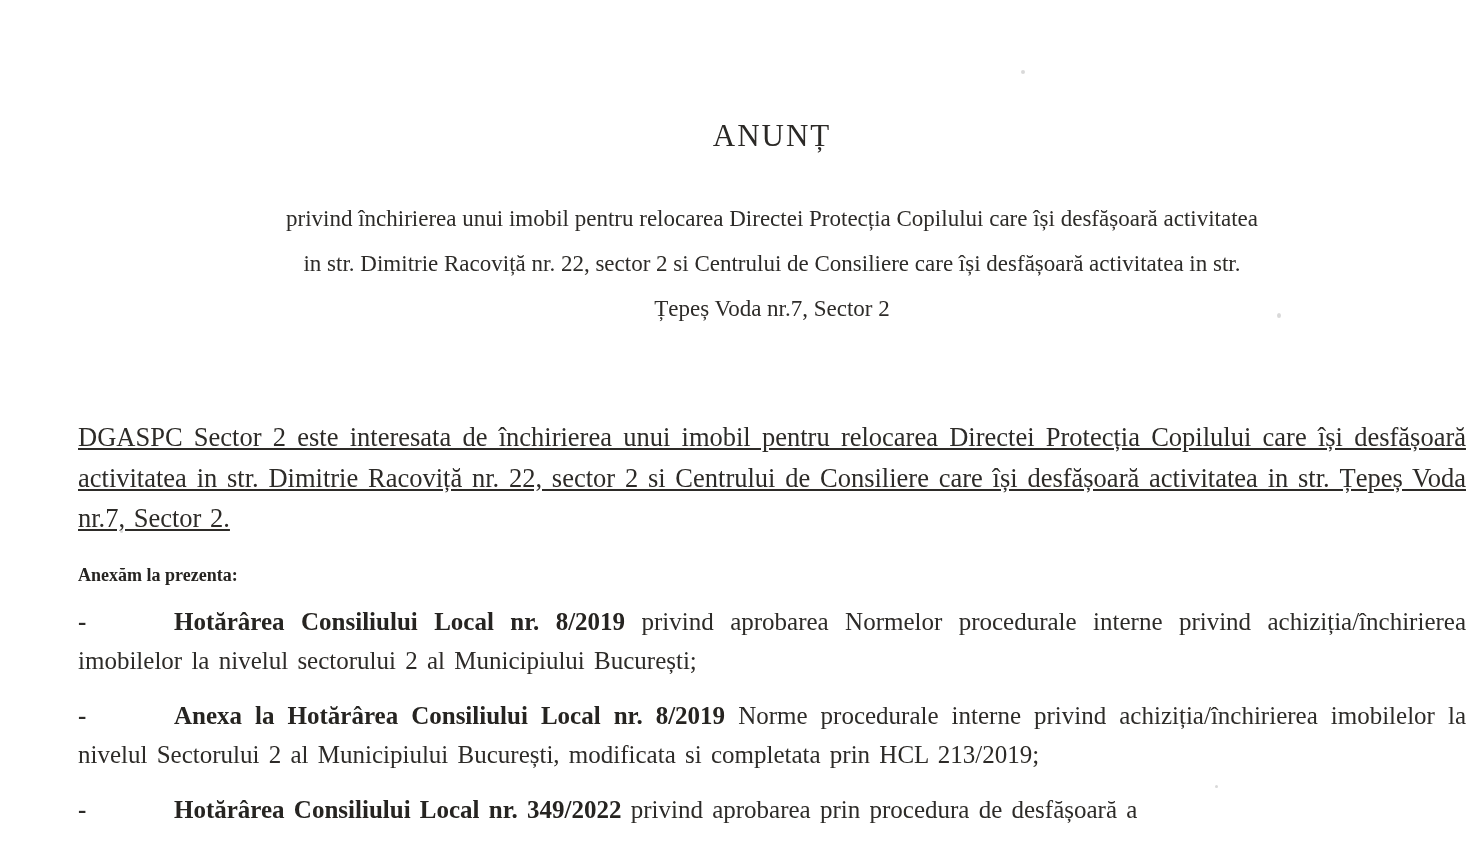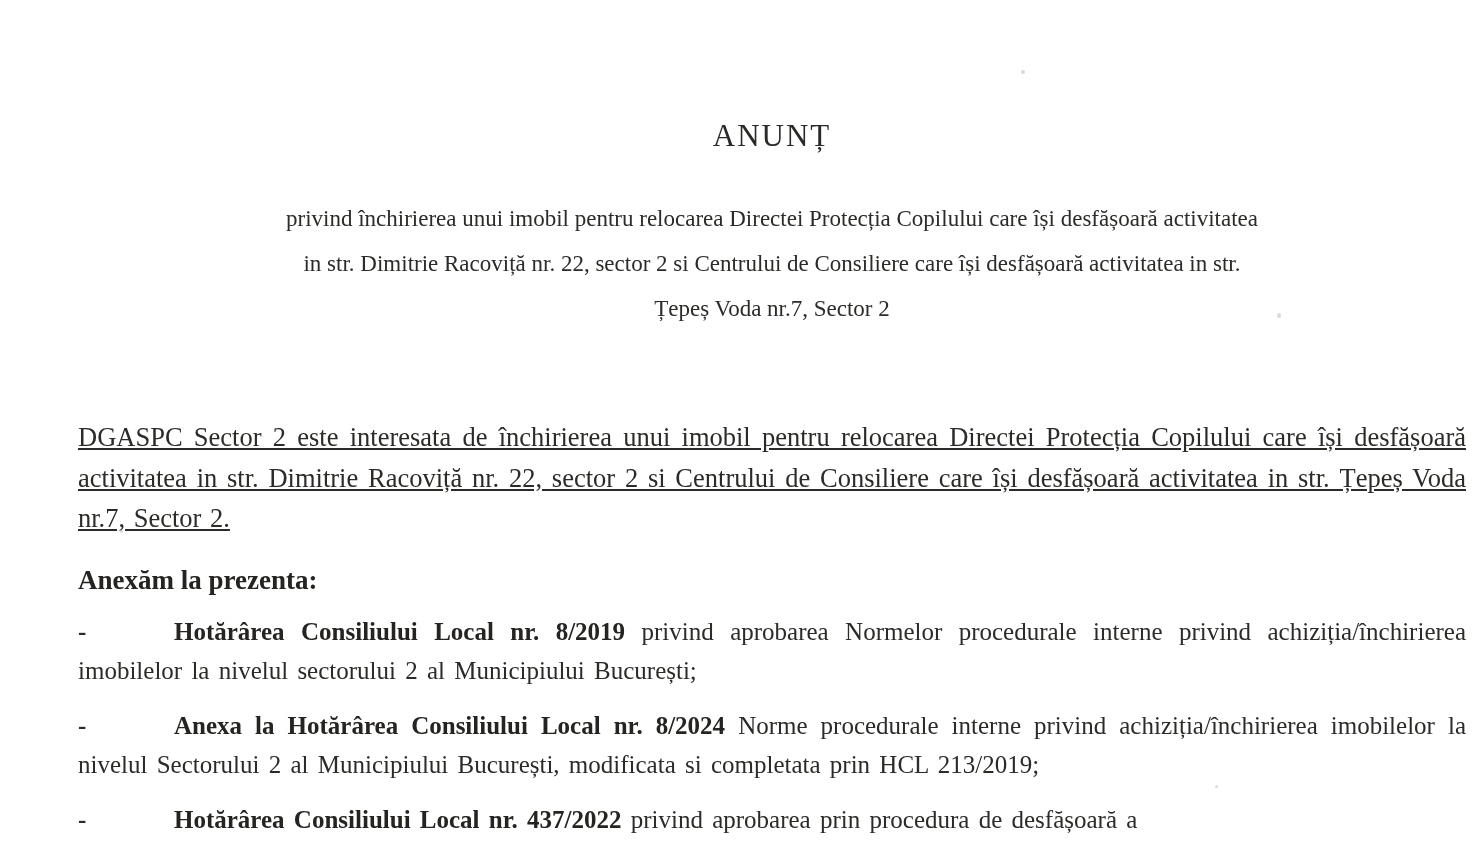--- a/index.html
+++ b/index.html
@@ -38,21 +38,21 @@
   .intro {
     text-align: justify;
     font-size: 26.5px;
     line-height: 40.5px;
     margin: 86px 0 0 0;
     word-spacing: 2px;
     text-decoration: underline;
   }
   .annex-heading {
     font-weight: 700;
-    font-size: 27px;
+    font-size: 18px;
     margin: 26px 0 0 0;
     color: #262421;
   }
   .annex-item {
     text-align: justify;
     font-size: 25px;
     line-height: 39px;
     margin: 16px 0 0 0;
     word-spacing: 3px;
   }
@@ -88,25 +88,25 @@
 
     <p class="intro">DGASPC Sector 2 este interesata de închirierea unui imobil pentru relocarea Directei Protecția Copilului care își desfășoară activitatea in str. Dimitrie Racoviță nr. 22, sector 2 si Centrului de Consiliere care își desfășoară activitatea in str. Țepeș Voda nr.7, Sector 2.</p>
 
     <p class="annex-heading">Anexăm la prezenta:</p>
 
     <p class="annex-item">
       <span class="marker">-</span><span class="ref">Hotărârea Consiliului Local nr. 8/2019</span><span> privind aprobarea Normelor procedurale interne privind achiziția/închirierea imobilelor la nivelul sectorului 2 al Municipiului București;</span>
     </p>
 
     <p class="annex-item">
-      <span class="marker">-</span><span class="ref">Anexa la Hotărârea Consiliului Local nr. 8/2024</span><span> Norme procedurale interne privind achiziția/închirierea imobilelor la nivelul Sectorului 2 al Municipiului București, modificata si completata prin HCL 213/2019;</span>
+      <span class="marker">-</span><span class="ref">Anexa la Hotărârea Consiliului Local nr. 8/2019</span><span> Norme procedurale interne privind achiziția/închirierea imobilelor la nivelul Sectorului 2 al Municipiului București, modificata si completata prin HCL 213/2019;</span>
     </p>
 
     <p class="annex-item">
-      <span class="marker">-</span><span class="ref">Hotărârea Consiliului Local nr. 437/2022</span><span> privind aprobarea prin procedura de desfășoară a</span>
+      <span class="marker">-</span><span class="ref">Hotărârea Consiliului Local nr. 349/2022</span><span> privind aprobarea prin procedura de desfășoară a</span>
     </p>
 
   </div>
 
   <div class="speck" style="left:1021px; top:70px; width:4px; height:4px;"></div>
   <div class="speck" style="left:1277px; top:313px; width:4px; height:5px;"></div>
   <div class="speck" style="left:120px; top:530px; width:3px; height:3px;"></div>
   <div class="speck" style="left:1215px; top:785px; width:3px; height:3px;"></div>
 </div>
 

